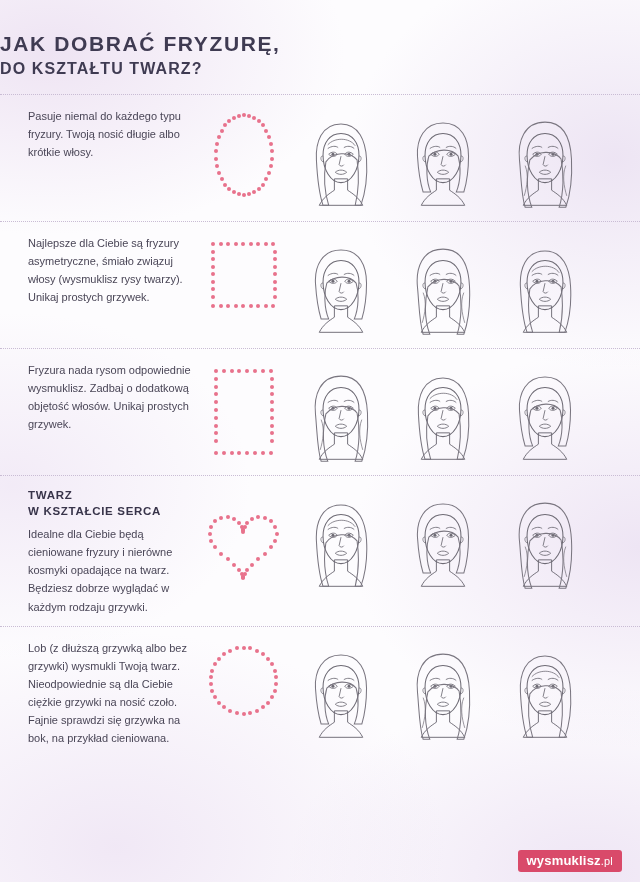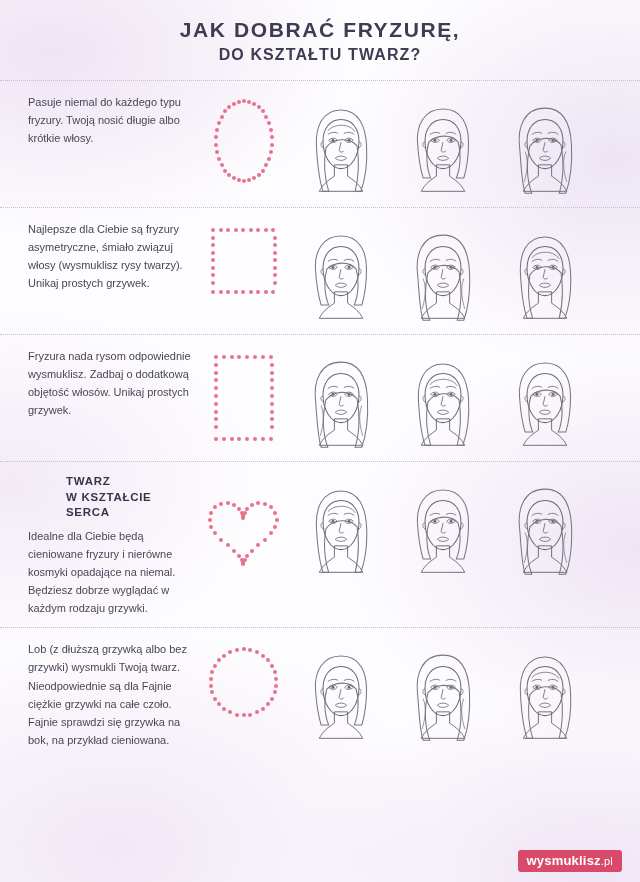--- a/index.html
+++ b/index.html
@@ -21,22 +21,21 @@
       radial-gradient(ellipse 420px 260px at 8% 6%, rgba(226,208,234,0.55), rgba(226,208,234,0) 70%),
       radial-gradient(ellipse 380px 300px at 96% 18%, rgba(221,205,233,0.5), rgba(221,205,233,0) 70%),
       radial-gradient(ellipse 330px 240px at 2% 55%, rgba(229,214,238,0.45), rgba(229,214,238,0) 72%),
       radial-gradient(ellipse 400px 280px at 100% 62%, rgba(223,206,234,0.5), rgba(223,206,234,0) 72%),
       radial-gradient(ellipse 460px 300px at 18% 96%, rgba(228,212,237,0.5), rgba(228,212,237,0) 72%),
       radial-gradient(ellipse 420px 260px at 92% 99%, rgba(224,207,235,0.5), rgba(224,207,235,0) 72%),
       #fdfcfe;
     box-sizing: border-box;
   }
   .header {
-    padding-top: 18px;
-    text-align: center;
+    padding-top: 32px;
   }
   .title-line1 {
     font-size: 21px;
     letter-spacing: 1.6px;
     color: #3f3b52;
     font-weight: bold;
     font-family: "Liberation Sans", sans-serif;
   }
   .title-line2 {
     font-size: 16px;
@@ -428,23 +427,23 @@
               <path d="M43 69 C46 66 52 66 55 69 C52 72 46 72 43 69 Z" fill="none" stroke="#6d6a74" stroke-width="0.9"></path>
               <path d="M30 52 C27 51 27 57 30 58" fill="none" stroke="#6d6a74" stroke-width="0.8"></path>
               <path d="M68 52 C71 51 71 57 68 58" fill="none" stroke="#6d6a74" stroke-width="0.8"></path>
               <path d="M49 17 C29 17 21 34 22 52 C23 68 25 80 28 90 L36 90 C31 78 31 62 34 52 C42 44 58 43 65 52 C68 62 68 78 63 90 L71 90 C74 80 76 68 76 52 C76 34 69 17 49 17 Z" fill="none" stroke="#7a7680" stroke-width="1.1"></path>
             </svg>
           </div>
         </div>
       </div>
       <div class="row">
         <div class="text-col">
-          <div class="row-title" style="white-space: pre-line; margin-left: 38px;">TWARZ
+          <div class="row-title" style="white-space: pre-line;">TWARZ
 W KSZTAŁCIE SERCA</div>
-          <div class="row-desc">Idealne dla Ciebie będą cieniowane fryzury i nierówne kosmyki opadające na niemal. Będziesz dobrze wyglądać w każdym rodzaju grzywki.</div>
+          <div class="row-desc">Idealne dla Ciebie będą cieniowane fryzury i nierówne kosmyki opadające na twarz. Będziesz dobrze wyglądać w każdym rodzaju grzywki.</div>
         </div>
         <div class="shape-col">
           <div class="shape" style="width: 73.6px; height: 87.7px;">
             <span class="dot" style="left: 34px; top: 35.5px; background: rgb(232, 114, 140);"></span>
             <span class="dot" style="left: 34.1759px; top: 34.2275px; background: rgb(232, 114, 140);"></span>
             <span class="dot" style="left: 35.3443px; top: 30.8545px; background: rgb(232, 114, 140);"></span>
             <span class="dot" style="left: 38.2px; top: 26.5575px; background: rgb(232, 114, 140);"></span>
             <span class="dot" style="left: 42.9236px; top: 22.8369px; background: rgb(232, 114, 140);"></span>
             <span class="dot" style="left: 49.1043px; top: 21.0179px; background: rgb(232, 114, 140);"></span>
             <span class="dot" style="left: 55.8238px; top: 21.85px; background: rgb(232, 114, 140);"></span>
@@ -531,21 +530,21 @@
               <path d="M68 52 C71 51 71 57 68 58" fill="none" stroke="#6d6a74" stroke-width="0.8"></path>
               <path d="M49 16 C27 16 20 36 22 56 C24 78 24 94 28 106 L35 106 C29 90 30 70 33 56 C41 46 58 45 66 55 C69 70 69 90 64 106 L71 106 C76 92 78 76 77 55 C76 34 69 16 49 16 Z" fill="none" stroke="#7a7680" stroke-width="1.1"></path>
               <path d="M28 62 C32 72 30 84 27 94" fill="none" stroke="#7a7680" stroke-width="0.8"></path>
               <path d="M71 62 C67 72 69 84 72 94" fill="none" stroke="#7a7680" stroke-width="0.8"></path>
             </svg>
           </div>
         </div>
       </div>
       <div class="row">
         <div class="text-col">
-          <div class="row-desc">Lob (z dłuższą grzywką albo bez grzywki) wysmukli Twoją twarz. Nieodpowiednie są dla Fajnie ciężkie grzywki na całe czoło. Fajnie sprawdzi się grzywka na bok, na przykład cieniowana.</div>
+          <div class="row-desc">Lob (z dłuższą grzywką albo bez grzywki) wysmukli Twoją twarz. Nieodpowiednie są dla Ciebie ciężkie grzywki na nosić czoło. Fajnie sprawdzi się grzywka na bok, na przykład cieniowana.</div>
         </div>
         <div class="shape-col">
           <div class="shape" style="width: 72.8192px; height: 73px;">
             <span class="dot" style="left: 34px; top: 1px; background: rgb(232, 114, 140);"></span>
             <span class="dot" style="left: 40.8611px; top: 1.72113px; background: rgb(232, 114, 140);"></span>
             <span class="dot" style="left: 47.4223px; top: 3.853px; background: rgb(232, 114, 140);"></span>
             <span class="dot" style="left: 53.3969px; top: 7.30244px; background: rgb(232, 114, 140);"></span>
             <span class="dot" style="left: 58.5238px; top: 11.9187px; background: rgb(232, 114, 140);"></span>
             <span class="dot" style="left: 62.5788px; top: 17.5px; background: rgb(232, 114, 140);"></span>
             <span class="dot" style="left: 65.3849px; top: 23.8024px; background: rgb(232, 114, 140);"></span>

